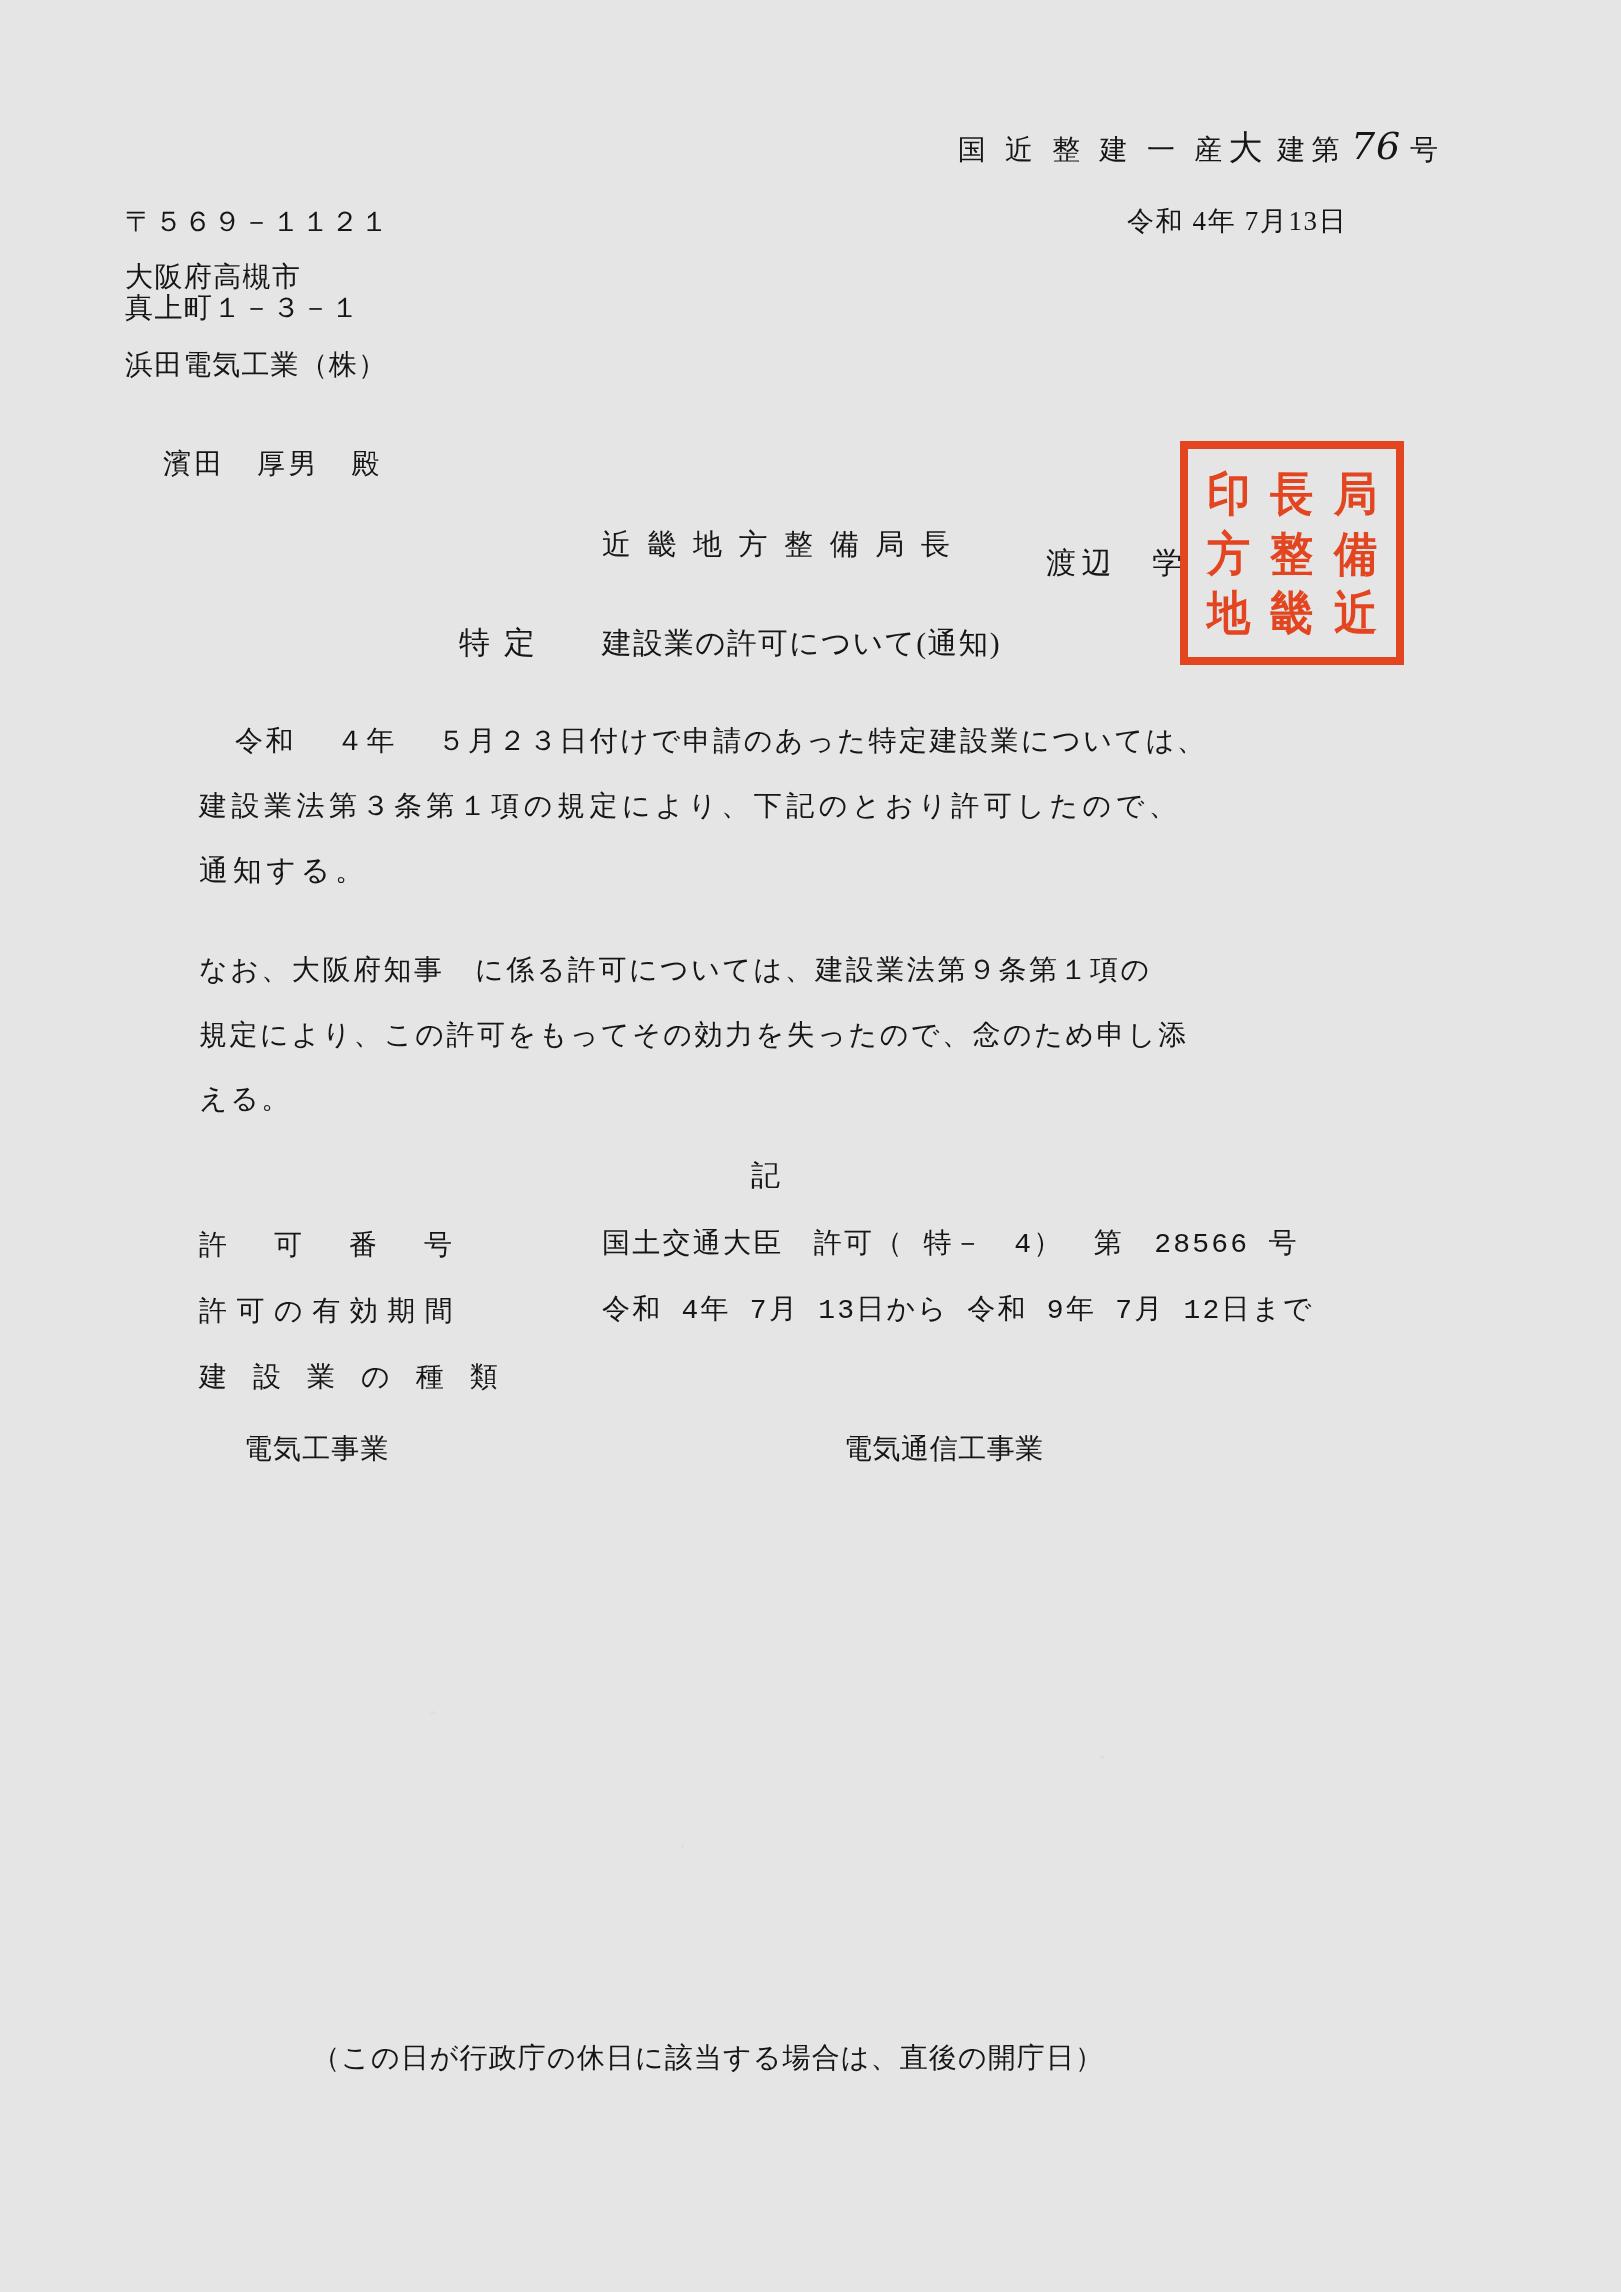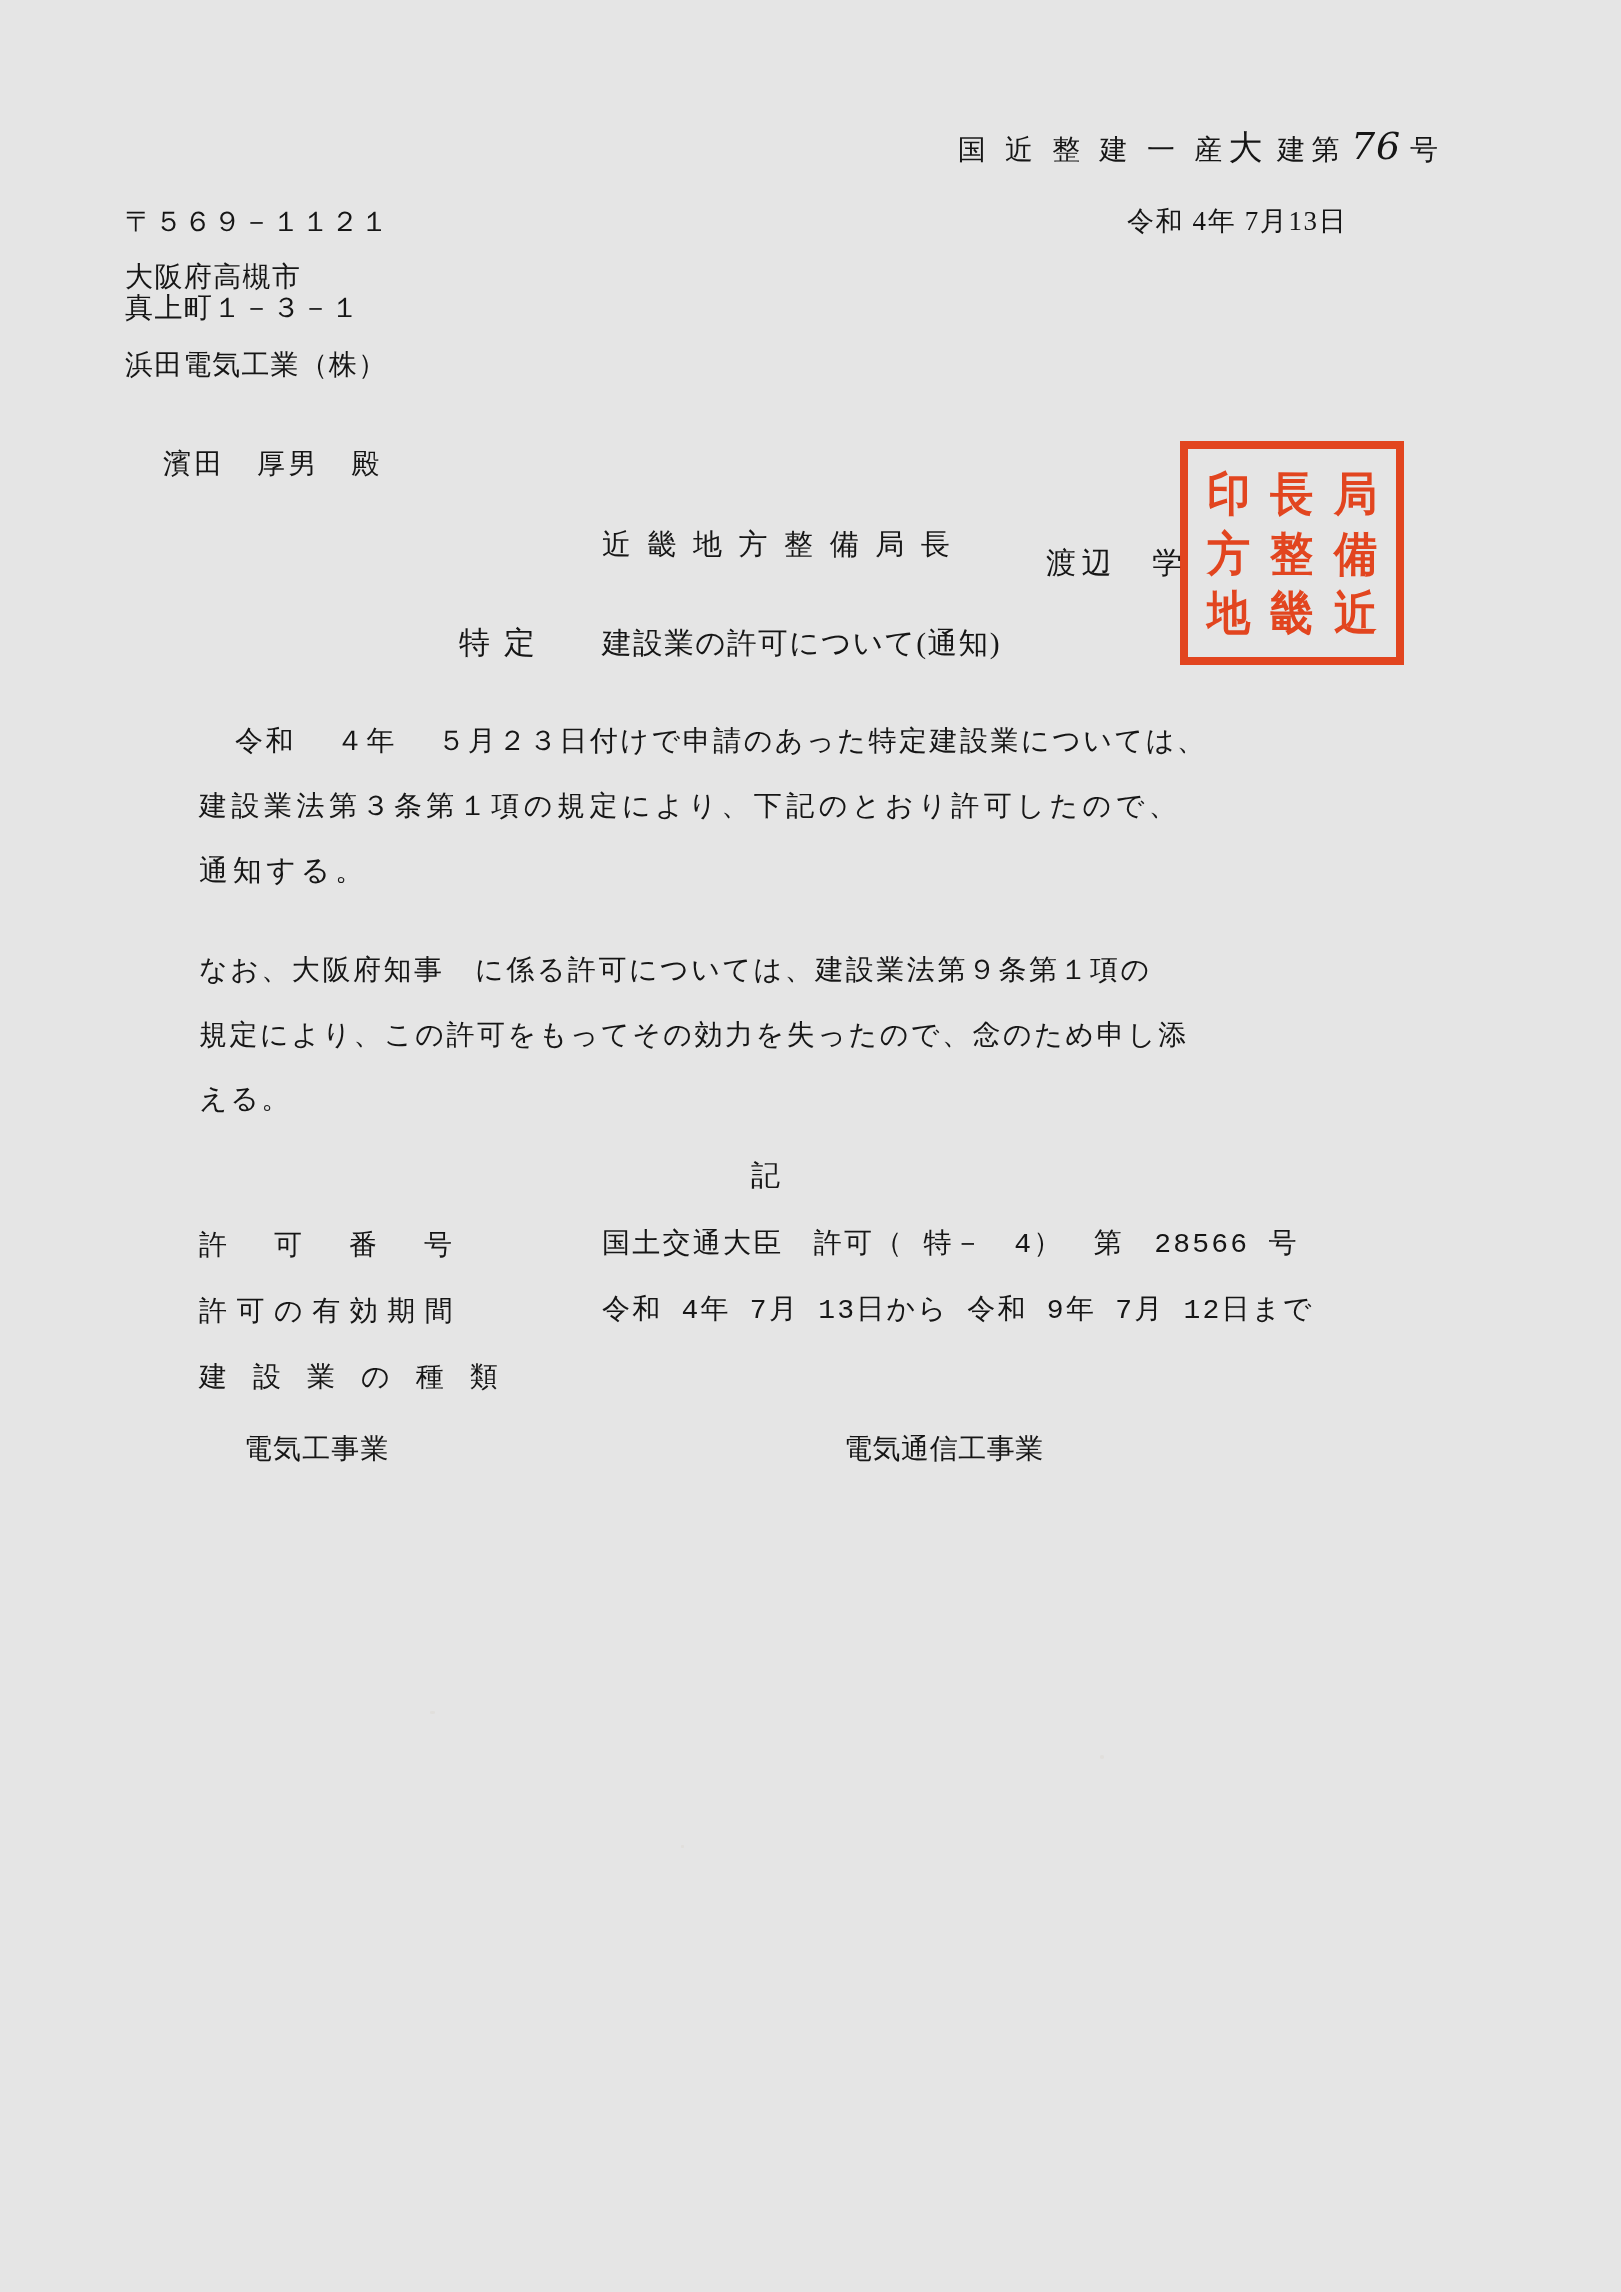--- a/index.html
+++ b/index.html
@@ -266,18 +266,19 @@
   <div class="t val row1-val">国土交通大臣　許可（ 特－　4）　第　28566 号</div>
 
   <div class="t lbl row2-lbl">許可の有効期間</div>
   <div class="t val row2-val">令和 4年 7月 13日から 令和 9年 7月 12日まで</div>
 
   <div class="t lbl row3-lbl">建 設 業 の 種 類</div>
 
   <div class="t type1">電気工事業</div>
   <div class="t type2">電気通信工事業</div>
 
+  <div class="t note-l2">（この日が行政庁の休日に該当する場合は、直後の開庁日）</div>
 
   <div class="speckle" style="top:1711px;left:430px;width:4.5px;height:2.7px;"></div>
   <div class="speckle" style="top:1755px;left:1100px;width:3.6px;height:3.6px;"></div>
   <div class="speckle" style="top:1845px;left:681px;width:2.7px;height:2.7px;"></div>
 </div>
 
 
 </body></html>

